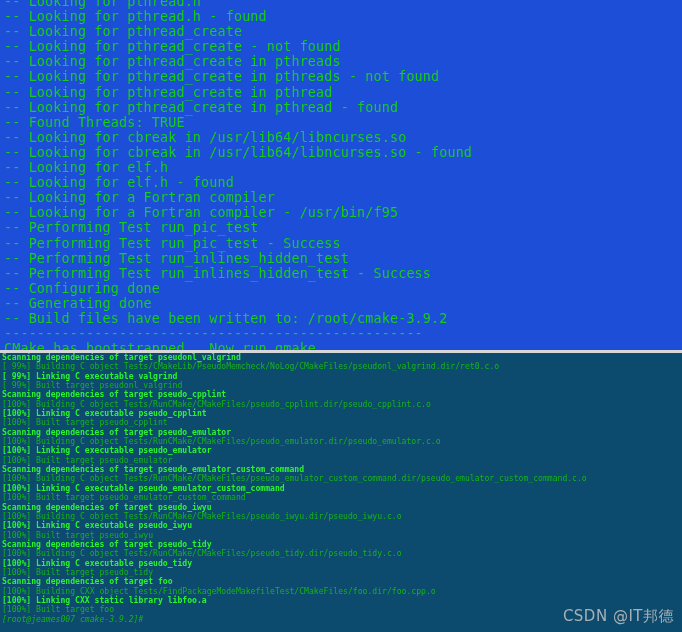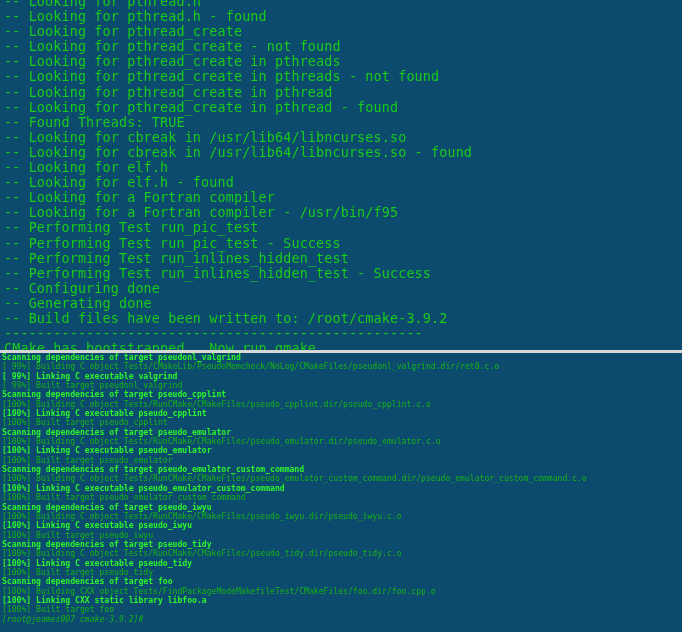--- a/index.html
+++ b/index.html
@@ -21,21 +21,21 @@
     overflow: hidden;
   }
 
   
   #top-panel {
     position: absolute;
     left: 0;
     top: 0;
     width: 682px;
     height: 350px;
-    background: #0c4a6e;
+    background: #1d4ed8;
     overflow: hidden;
     box-sizing: border-box;
   }
   #top-lines {
     position: absolute;
     left: 4px;
     top: -6px;
     white-space: pre;
   }
   .tline {
@@ -112,14 +112,15 @@
   <div id="top-panel">
     <div id="top-lines"><div class="tline">-- Looking for pthread.h</div><div class="tline">-- Looking for pthread.h - found</div><div class="tline">-- Looking for pthread_create</div><div class="tline">-- Looking for pthread_create - not found</div><div class="tline">-- Looking for pthread_create in pthreads</div><div class="tline">-- Looking for pthread_create in pthreads - not found</div><div class="tline">-- Looking for pthread_create in pthread</div><div class="tline">-- Looking for pthread_create in pthread - found</div><div class="tline">-- Found Threads: TRUE</div><div class="tline">-- Looking for cbreak in /usr/lib64/libncurses.so</div><div class="tline">-- Looking for cbreak in /usr/lib64/libncurses.so - found</div><div class="tline">-- Looking for elf.h</div><div class="tline">-- Looking for elf.h - found</div><div class="tline">-- Looking for a Fortran compiler</div><div class="tline">-- Looking for a Fortran compiler - /usr/bin/f95</div><div class="tline">-- Performing Test run_pic_test</div><div class="tline">-- Performing Test run_pic_test - Success</div><div class="tline">-- Performing Test run_inlines_hidden_test</div><div class="tline">-- Performing Test run_inlines_hidden_test - Success</div><div class="tline">-- Configuring done</div><div class="tline">-- Generating done</div><div class="tline">-- Build files have been written to: /root/cmake-3.9.2</div><div class="tline">---------------------------------------------------</div><div class="tline">CMake has bootstrapped.  Now run gmake.</div></div>
   </div>
 
   <div id="panel-separator"></div>
 
   <div id="bottom-panel">
     <div id="bottom-lines"><div class="bline hi">Scanning dependencies of target pseudonl_valgrind</div><div class="bline">[ 99%] Building C object Tests/CMakeLib/PseudoMemcheck/NoLog/CMakeFiles/pseudonl_valgrind.dir/ret0.c.o</div><div class="bline hi">[ 99%] Linking C executable valgrind</div><div class="bline">[ 99%] Built target pseudonl_valgrind</div><div class="bline hi">Scanning dependencies of target pseudo_cpplint</div><div class="bline">[100%] Building C object Tests/RunCMake/CMakeFiles/pseudo_cpplint.dir/pseudo_cpplint.c.o</div><div class="bline hi">[100%] Linking C executable pseudo_cpplint</div><div class="bline">[100%] Built target pseudo_cpplint</div><div class="bline hi">Scanning dependencies of target pseudo_emulator</div><div class="bline">[100%] Building C object Tests/RunCMake/CMakeFiles/pseudo_emulator.dir/pseudo_emulator.c.o</div><div class="bline hi">[100%] Linking C executable pseudo_emulator</div><div class="bline">[100%] Built target pseudo_emulator</div><div class="bline hi">Scanning dependencies of target pseudo_emulator_custom_command</div><div class="bline">[100%] Building C object Tests/RunCMake/CMakeFiles/pseudo_emulator_custom_command.dir/pseudo_emulator_custom_command.c.o</div><div class="bline hi">[100%] Linking C executable pseudo_emulator_custom_command</div><div class="bline">[100%] Built target pseudo_emulator_custom_command</div><div class="bline hi">Scanning dependencies of target pseudo_iwyu</div><div class="bline">[100%] Building C object Tests/RunCMake/CMakeFiles/pseudo_iwyu.dir/pseudo_iwyu.c.o</div><div class="bline hi">[100%] Linking C executable pseudo_iwyu</div><div class="bline">[100%] Built target pseudo_iwyu</div><div class="bline hi">Scanning dependencies of target pseudo_tidy</div><div class="bline">[100%] Building C object Tests/RunCMake/CMakeFiles/pseudo_tidy.dir/pseudo_tidy.c.o</div><div class="bline hi">[100%] Linking C executable pseudo_tidy</div><div class="bline">[100%] Built target pseudo_tidy</div><div class="bline hi">Scanning dependencies of target foo</div><div class="bline">[100%] Building CXX object Tests/FindPackageModeMakefileTest/CMakeFiles/foo.dir/foo.cpp.o</div><div class="bline hi">[100%] Linking CXX static library libfoo.a</div><div class="bline">[100%] Built target foo</div><div class="bline prompt">[root@jeames007 cmake-3.9.2]#</div></div>
   </div>
 
+  <div id="watermark">CSDN @IT邦德</div>
 
 </div>
 
 </body></html>

